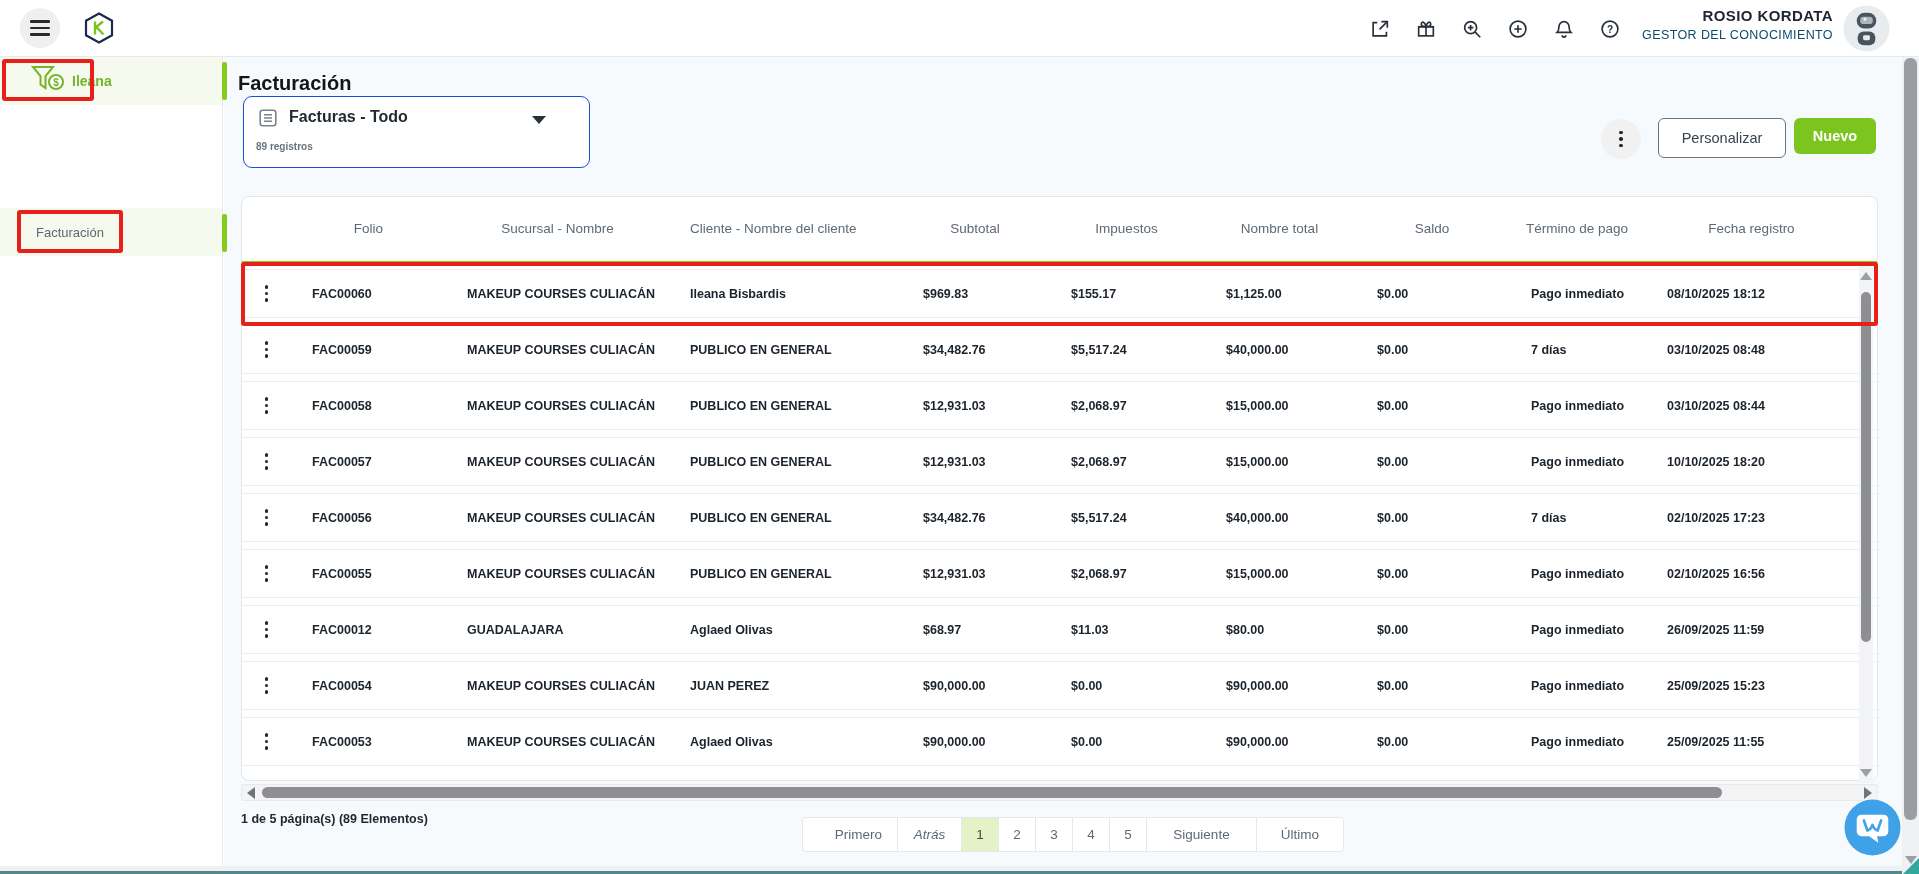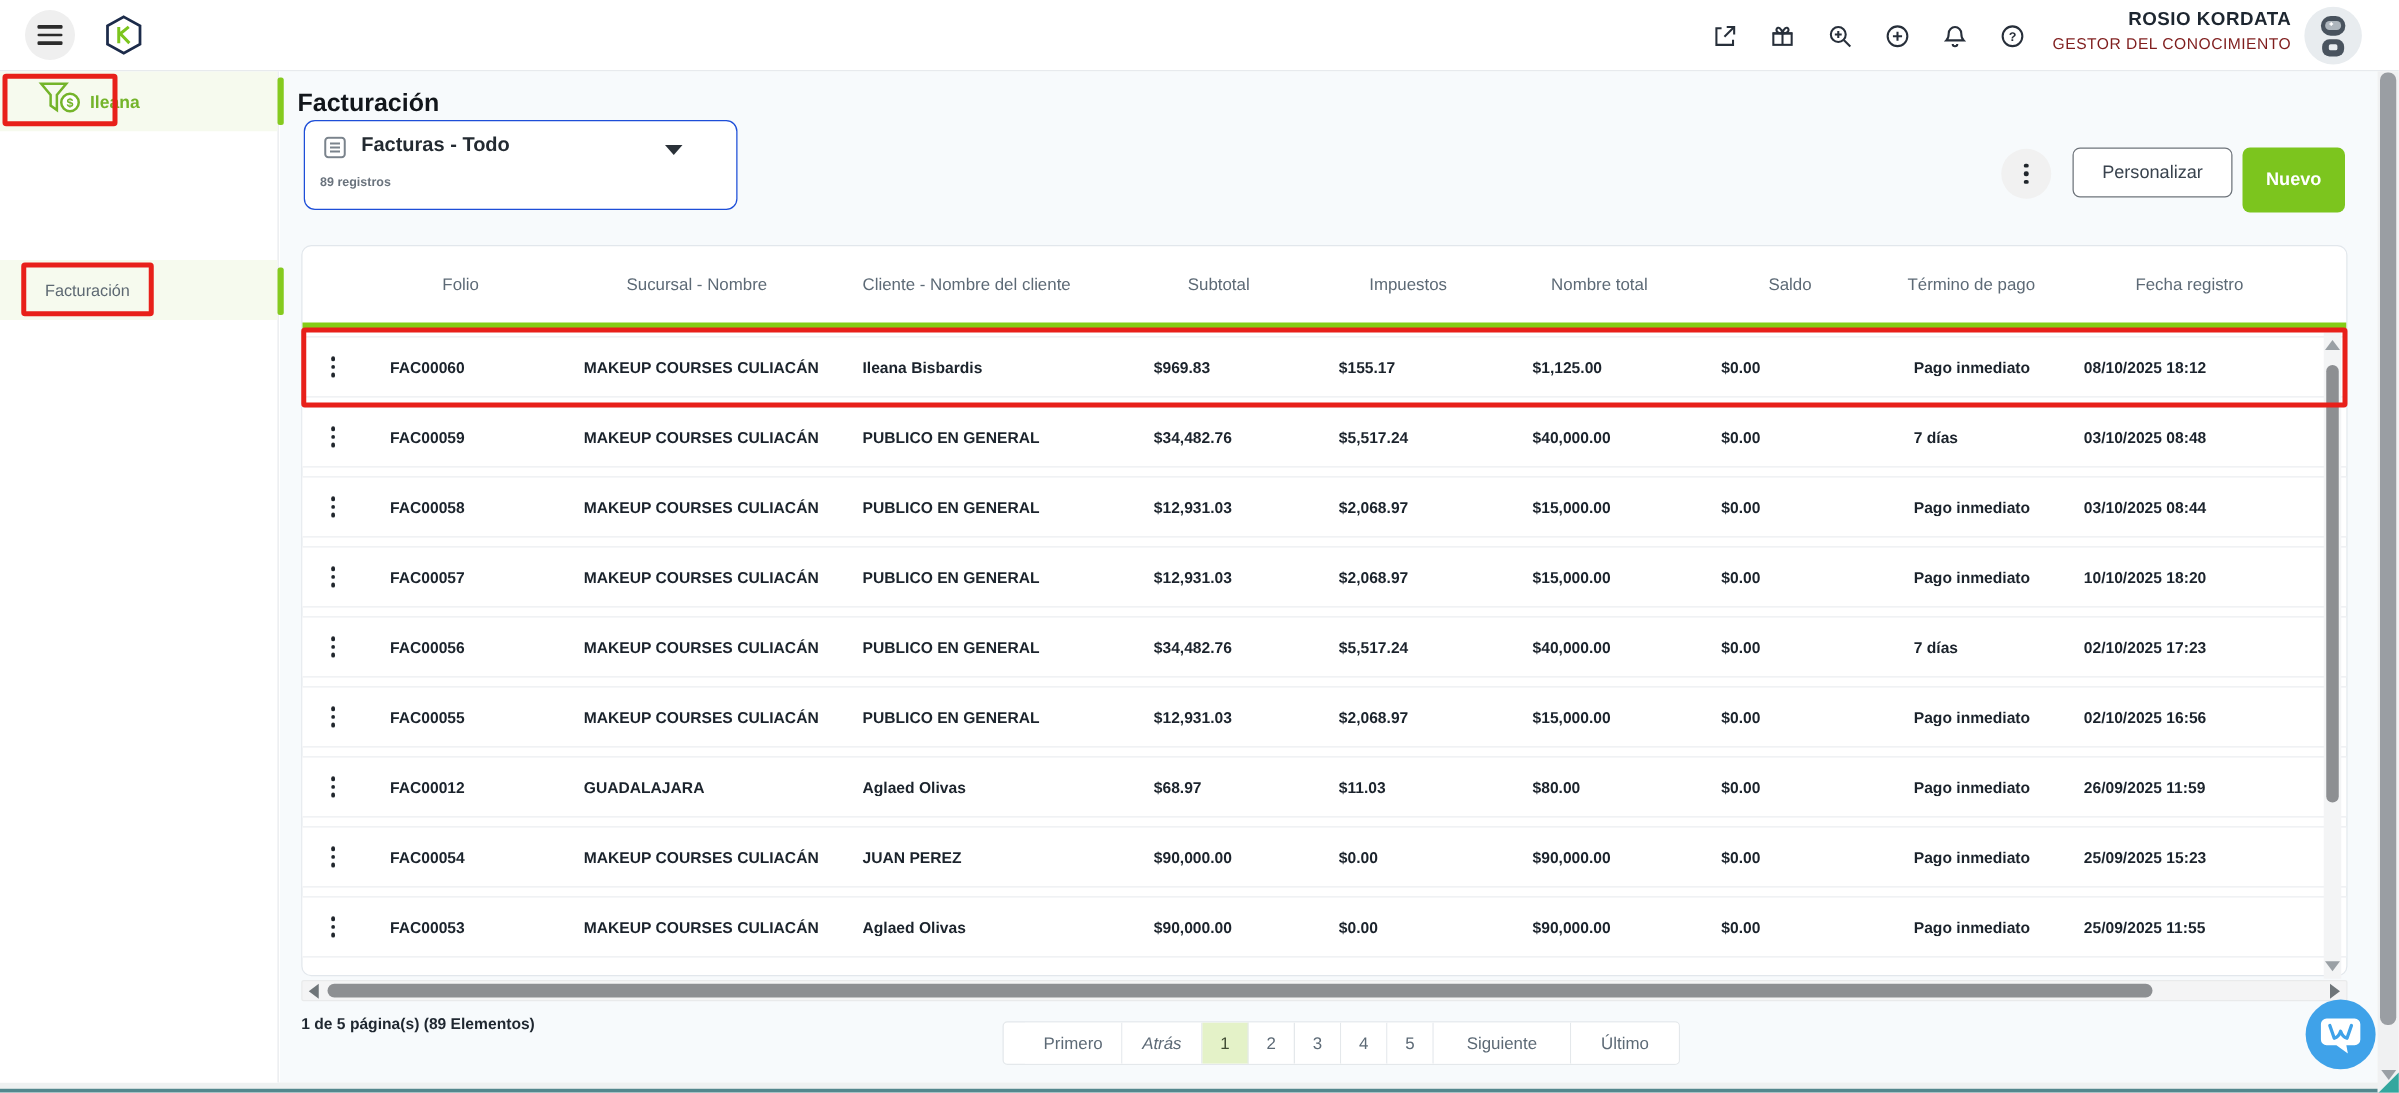--- a/index.html
+++ b/index.html
@@ -11,21 +11,21 @@
     border-bottom:1px solid #e7eaed; z-index:20; }
   #hamburger { position:absolute; left:20px; top:8px; width:40px; height:40px; border-radius:50%;
     background:#efefef; display:flex; flex-direction:column; justify-content:center; gap:4px;
     align-items:center; cursor:pointer; }
   #hamburger span { width:20px; height:2.6px; background:#2b2b2b; border-radius:1px; }
   #logo { position:absolute; left:84px; top:12px; }
   .tb-icons { position:absolute; top:18px; display:flex; gap:24px; }
   .tb-ic { width:22px; height:22px; color:#272f3a; cursor:pointer; }
   #userblock { position:absolute; right:86px; top:7px; text-align:right; }
   #user-name { font-size:15px; font-weight:bold; letter-spacing:.4px; color:#1d2630; }
-  #user-role { font-size:12.5px; color:#7f1d1d; letter-spacing:.4px; margin-top:4px; }
+  #user-role { font-size:12.5px; color:#0c4a6e; letter-spacing:.4px; margin-top:4px; }
   #avatar { position:absolute; right:29px; top:5px; width:47px; height:47px; border-radius:50%; cursor:pointer; }
 
   
   #sidebar { position:absolute; left:0; top:57px; width:223px; height:809px; background:#fff;
     border-right:1px solid #e7eaed; z-index:5; }
   .sb-band { position:absolute; left:0; width:222px; height:48px; background:#f6faee; }
   .sb-bar { position:absolute; left:222px; width:5px; height:38px; background:#85ca1f; border-radius:2px; z-index:8; }
   #ventas-item { position:absolute; left:0; top:60px; height:42px; display:flex; align-items:center; cursor:pointer; }
   #ventas-label { position:absolute; left:72px; font-size:14px; font-weight:bold; color:#74b42a; white-space:nowrap; }
   .sb-sub { position:absolute; left:36px; width:170px; font-size:13px; color:#5d6872; line-height:20px;
@@ -46,29 +46,29 @@
   #filter-count { position:absolute; left:12px; top:44px; font-size:10px; font-weight:bold; color:#6a737d; }
   #filter-icon { position:absolute; left:15px; top:12px; color:#7a838c; }
 
   #kebab-btn { position:absolute; left:1601px; top:119px; width:40px; height:40px; border-radius:50%;
     background:#f1f1f1; display:flex; align-items:center; justify-content:center; cursor:pointer; }
   .kdots { display:flex; flex-direction:column; gap:3px; }
   .kdots i { width:3.6px; height:3.6px; border-radius:50%; background:#20262c; }
   #btn-personalizar { position:absolute; left:1658px; top:118px; width:128px; height:40px; background:#fff;
     border:1px solid #6e747b; border-radius:6px; font-size:14.5px; color:#39434e;
     display:flex; align-items:center; justify-content:center; cursor:pointer; }
-  #btn-nuevo { position:absolute; left:1794px; top:118px; width:82px; height:52px; background:#7cc51e;
+  #btn-nuevo { position:absolute; left:1794px; top:118px; width:82px; height:36px; background:#7cc51e;
     border:none; border-radius:6px; font-size:14.5px; font-weight:bold; color:#fff;
     display:flex; align-items:center; justify-content:center; cursor:pointer; }
 
   
   #table-card { position:absolute; left:241px; top:196px; width:1637px; height:585px; background:#fff;
     border:1px solid #e2e7ec; border-radius:8px; }
   .t-grid { display:grid; grid-template-columns:49px 155px 223px 232px 148px 155px 151px 154px 136px 213px; }
-  #t-head { height:66px; align-items:center; border-bottom:5px solid #84cc16; }
+  #t-head { height:66px; align-items:center; border-bottom:2px solid #84cc16; }
   .th { font-size:13.5px; color:#5d6a76; text-align:center; line-height:20px; }
   .th.left { text-align:left; padding-left:21px; padding-right:30px; }
   #t-body { padding-top:6px; }
   .t-row { height:49px; align-items:center; margin-bottom:7px; border-top:1px solid #ebeef1;
     border-bottom:1px solid #ebeef1; background:#fff; cursor:pointer; }
   .td { font-size:12.5px; font-weight:bold; color:#1b232c; text-align:left; white-space:nowrap;
     overflow:hidden; }
   .td.c1,.td.c2,.td.c3 { padding-left:21px; }
   .td.c4,.td.c5,.td.c6,.td.c7,.td.c8,.td.c9 { padding-left:22px; }
   .row-kebab { display:flex; justify-content:center; }

